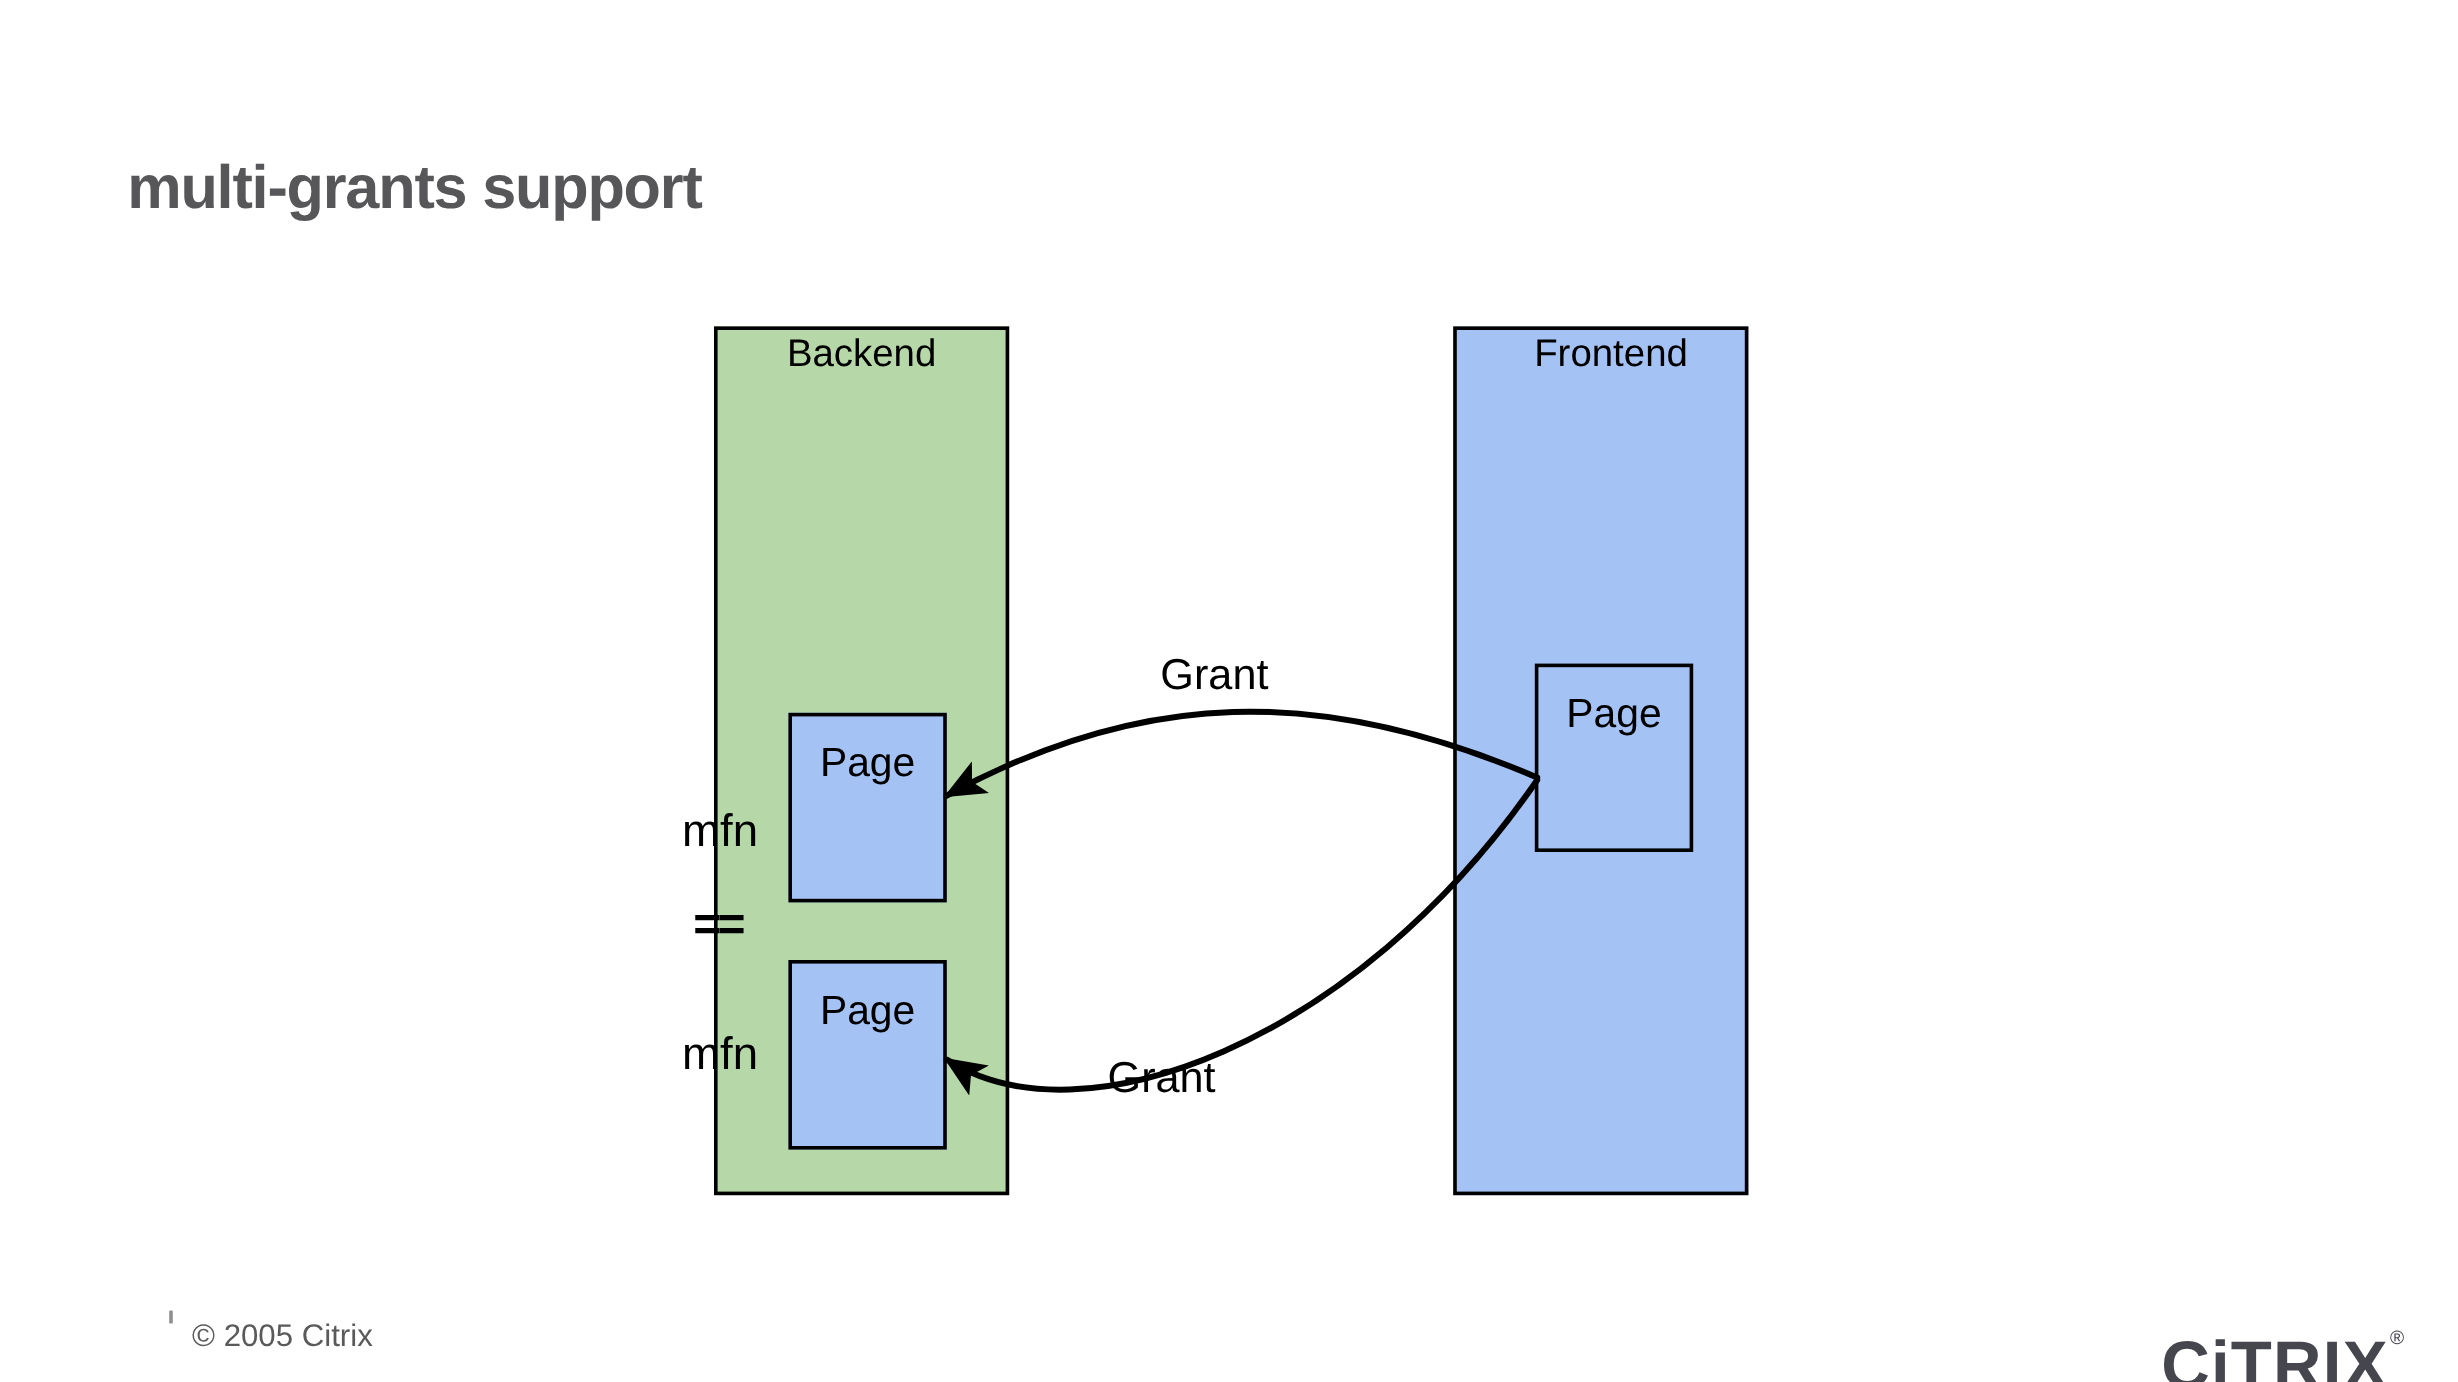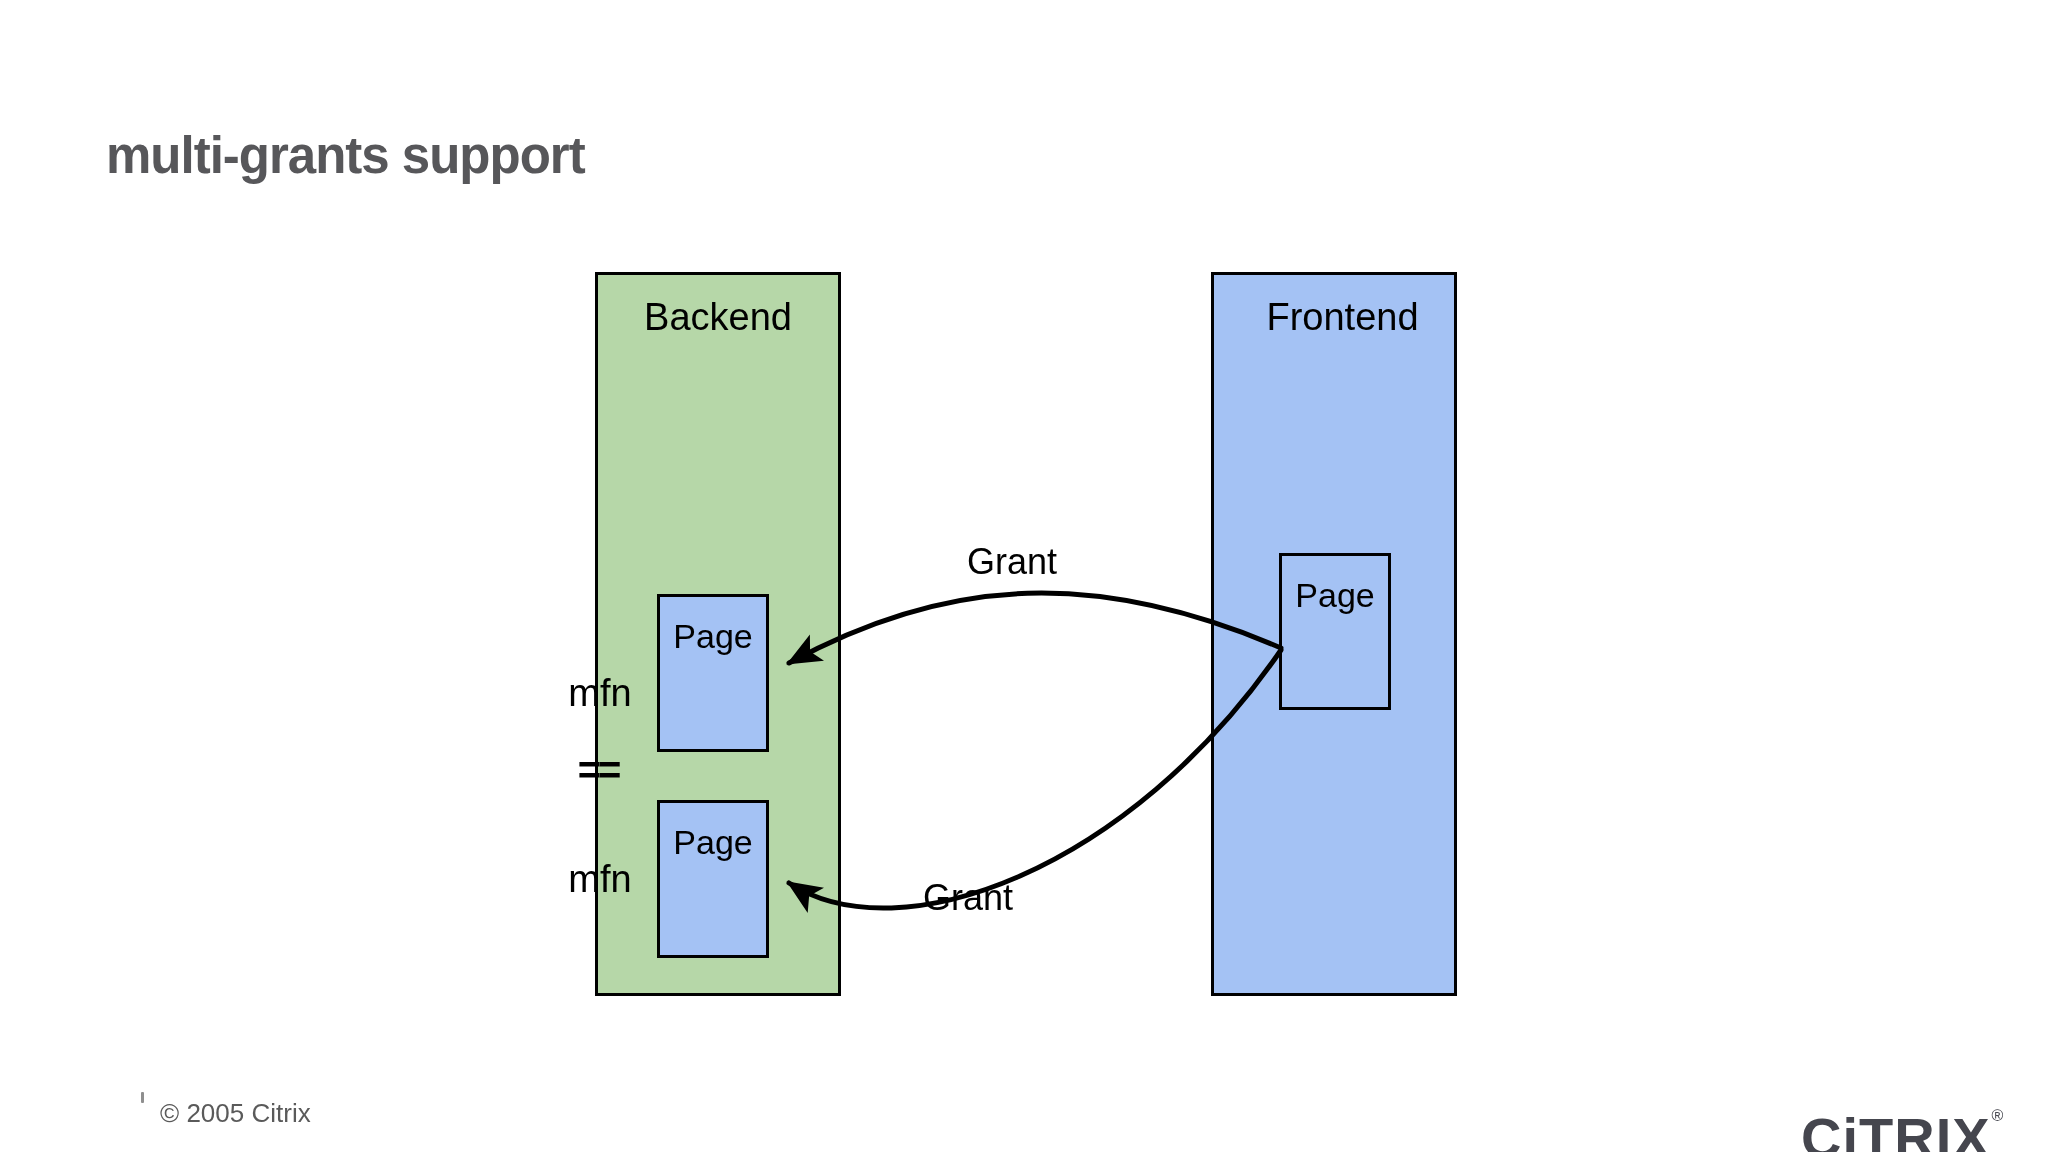--- a/index.html
+++ b/index.html
@@ -14,26 +14,26 @@
 
   
   .domain{
     position:absolute;width:246px;height:724px;top:272px;
     border:3px solid #000;box-sizing:border-box;
     text-align:center;
   }
   .domain-backend{left:595px;}
   .domain-frontend{left:1211px;padding-left:17px;}
   .domain-label{
-    margin-top:20px;font-size:38px;color:#000;line-height:1.2;
+    font-size:32px;color:#000;line-height:1.2;
   }
 
   
   .page-box{
-    position:absolute;width:112px;height:158px;
+    position:absolute;width:132px;height:158px;
     border:3px solid #000;box-sizing:border-box;
     text-align:center;
   }
   .page-box .page-label{display:block;margin-top:20px;font-size:34px;color:#000;}
   .page-b1{left:657px;top:594px;}
   .page-b2{left:657px;top:800px;}
   .page-f1{left:1279px;top:553px;height:157px;}
 
   
   .anno{position:absolute;color:#000000;text-align:center;line-height:1;}

